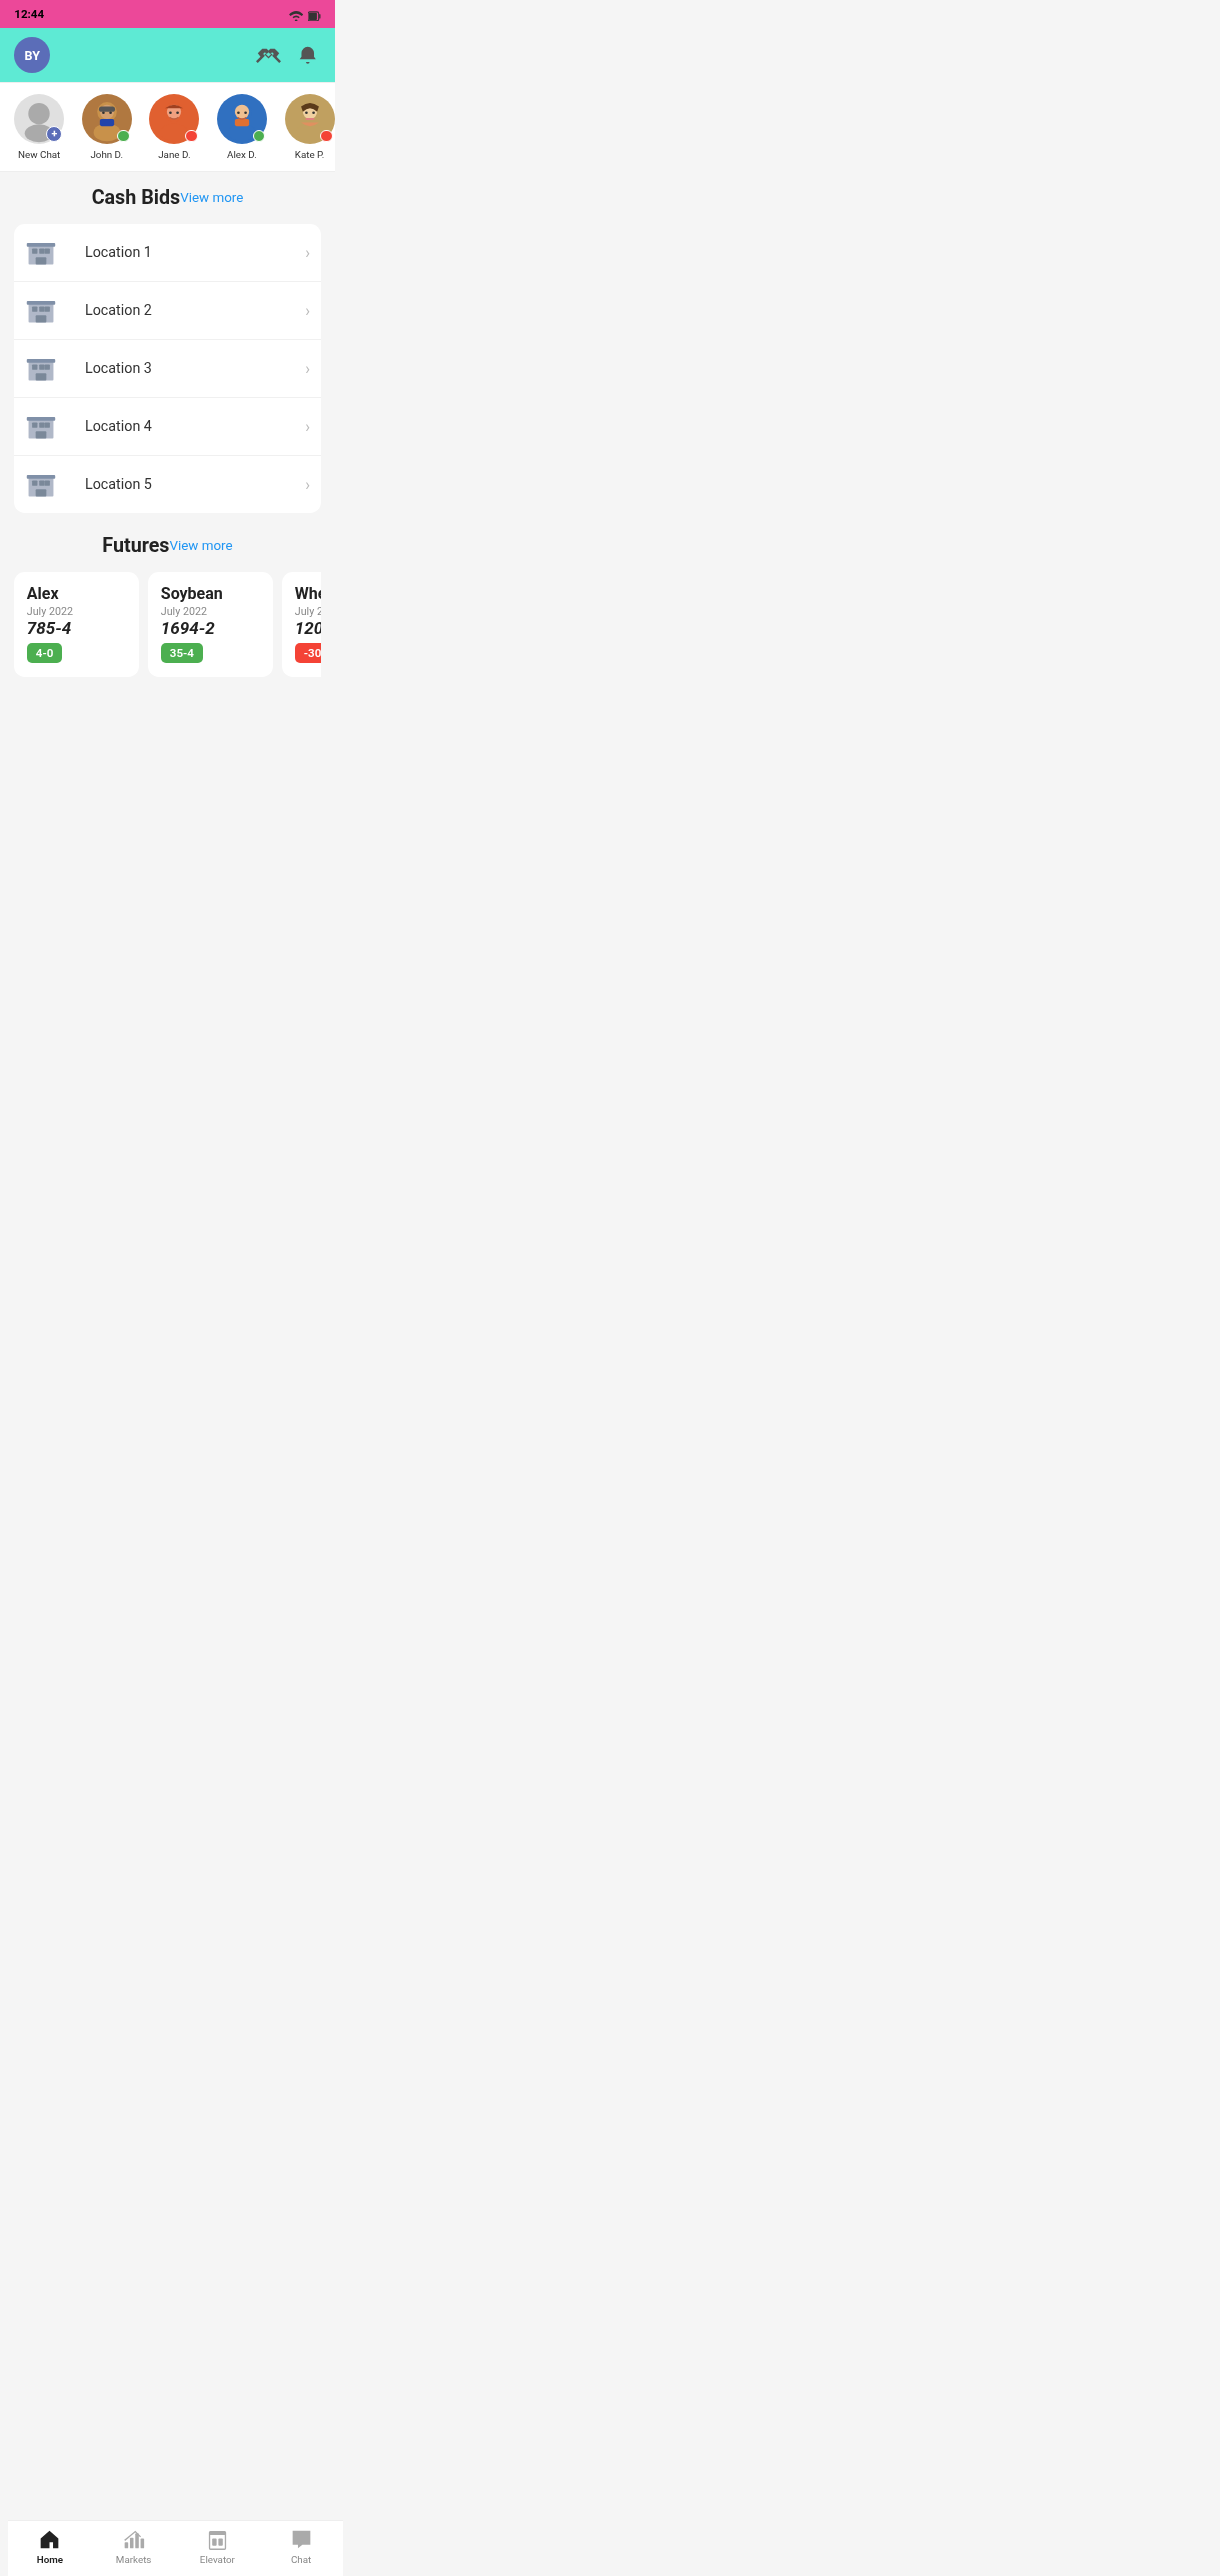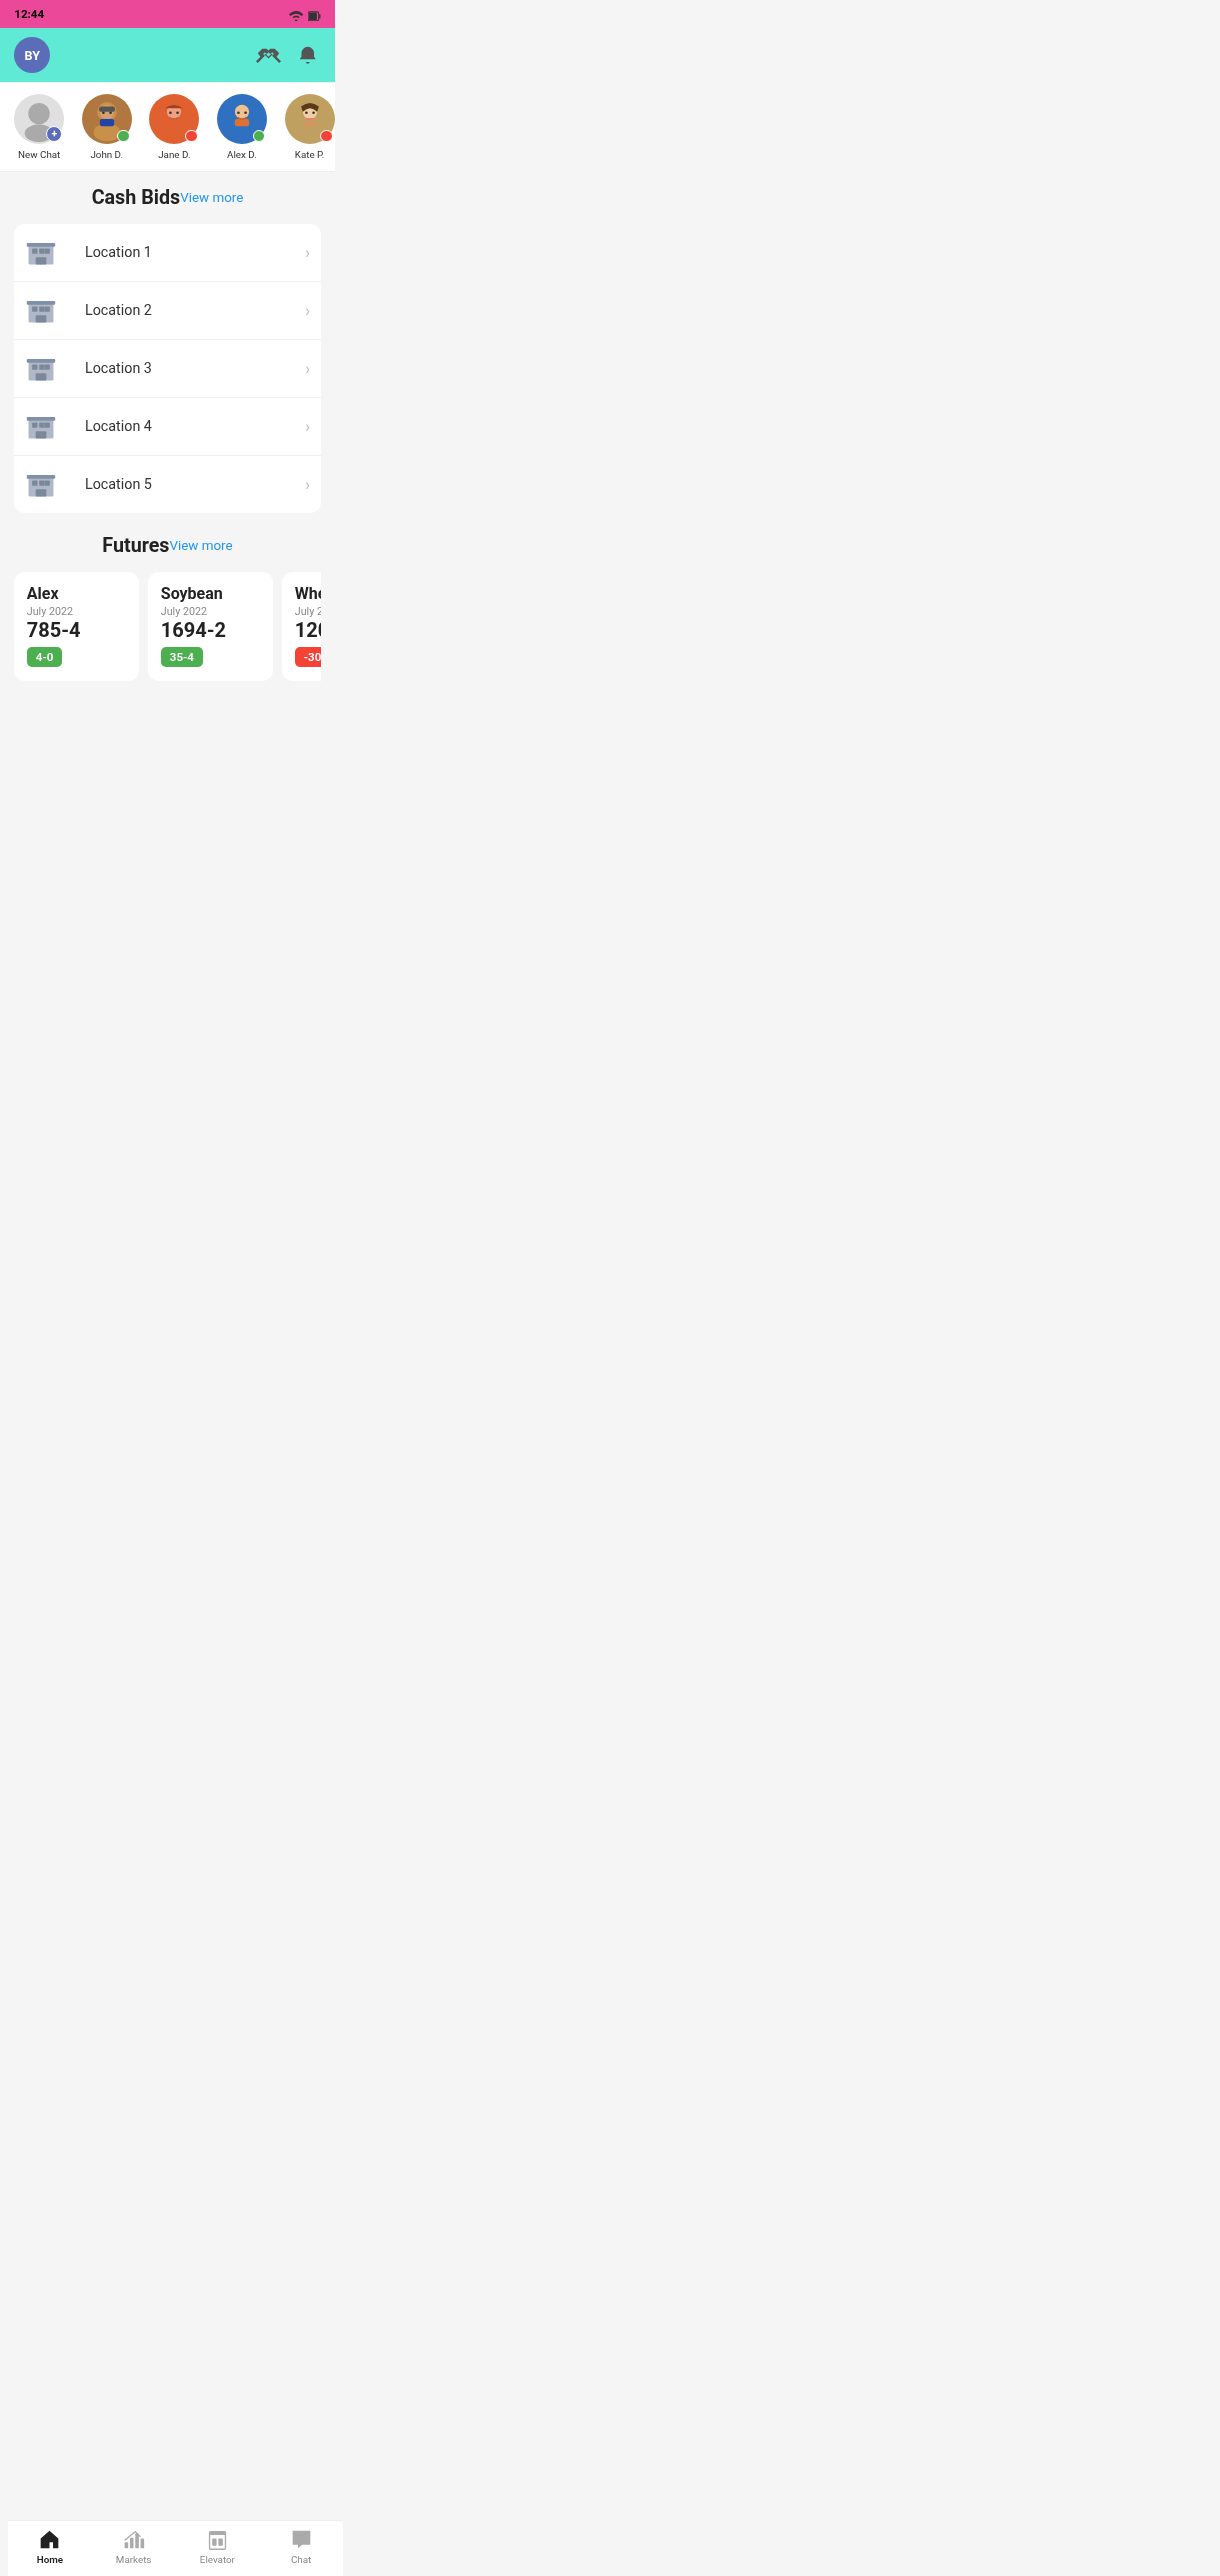--- a/index.html
+++ b/index.html
@@ -212,24 +212,25 @@
       font-weight: 700;
       color: #222;
       margin-bottom: 1.8px;
     }
     .futures-month {
       font-size: 10.7px;
       color: #888;
       margin-bottom: 0;
     }
     .futures-price {
-      font-size: 20px;
+      font-size: 17px;
       font-weight: 700;
       color: #222;
       margin-bottom: 5.4px;
+      font-style: italic;
     }
     .futures-badge {
       display: inline-block;
       padding: 2.7px 9px;
       border-radius: 5px;
       font-size: 11.6px;
       font-weight: 600;
       color: #fff;
     }
     .badge-green { background: #4caf50; }

